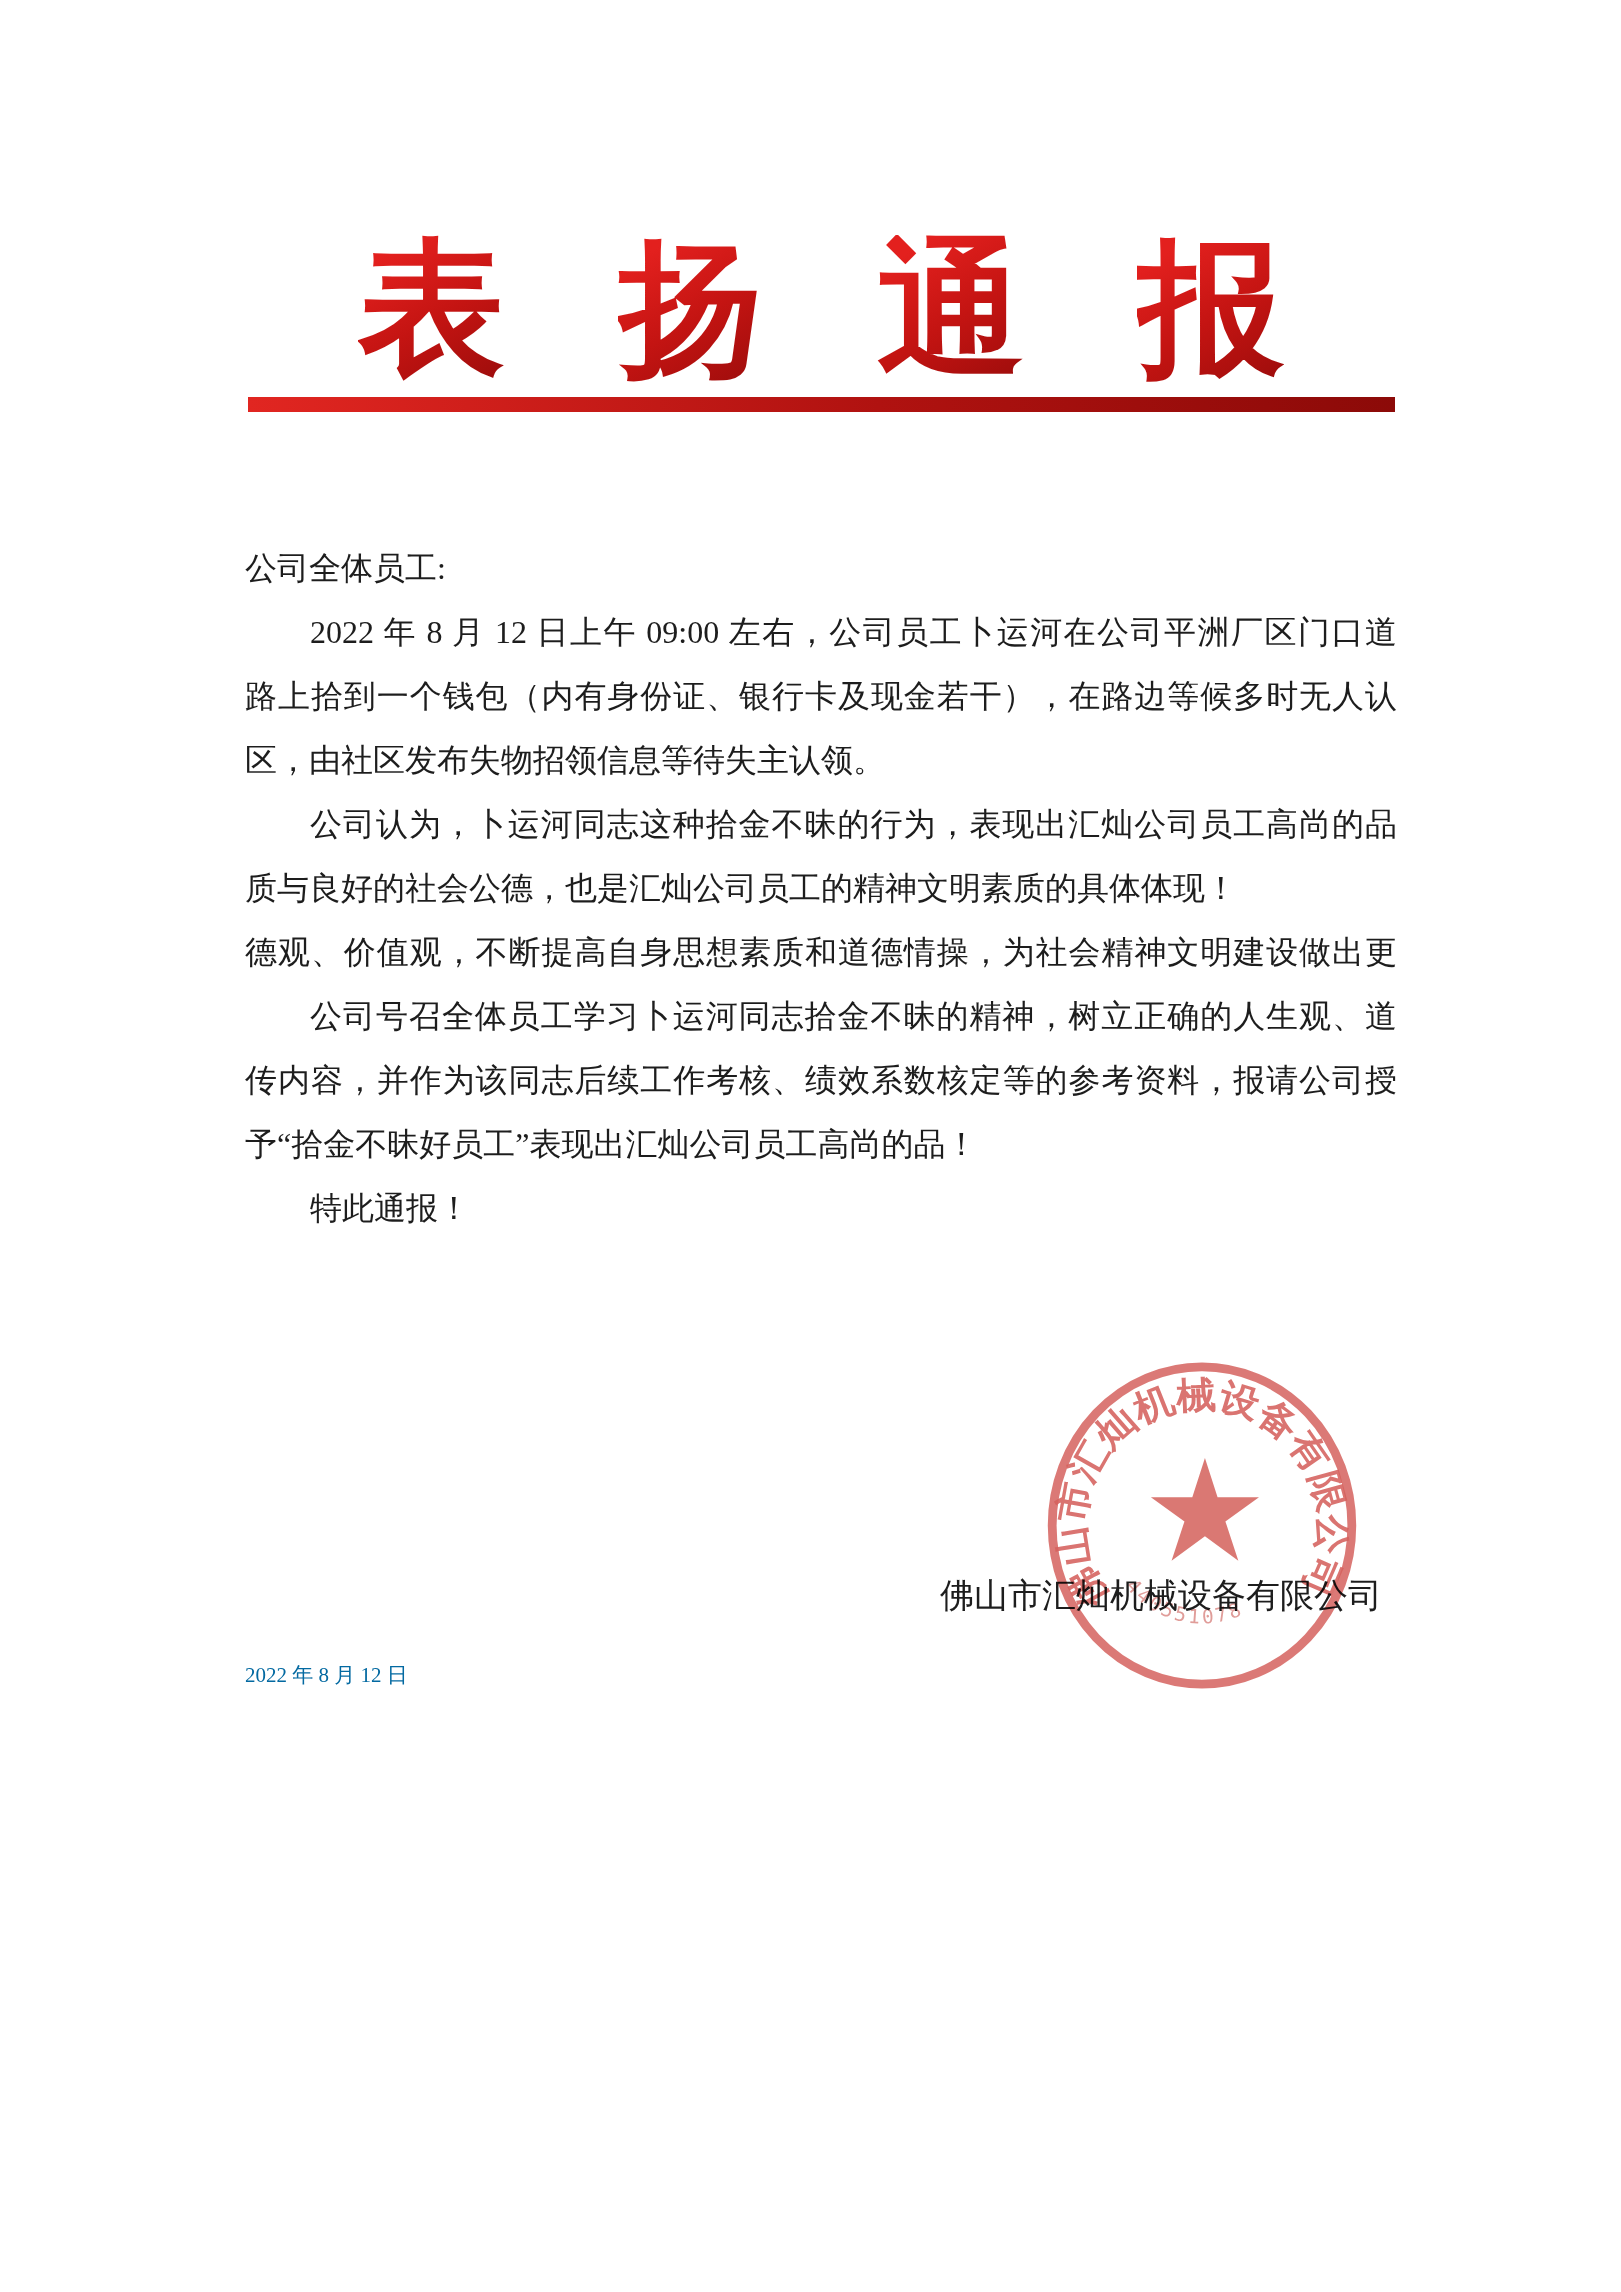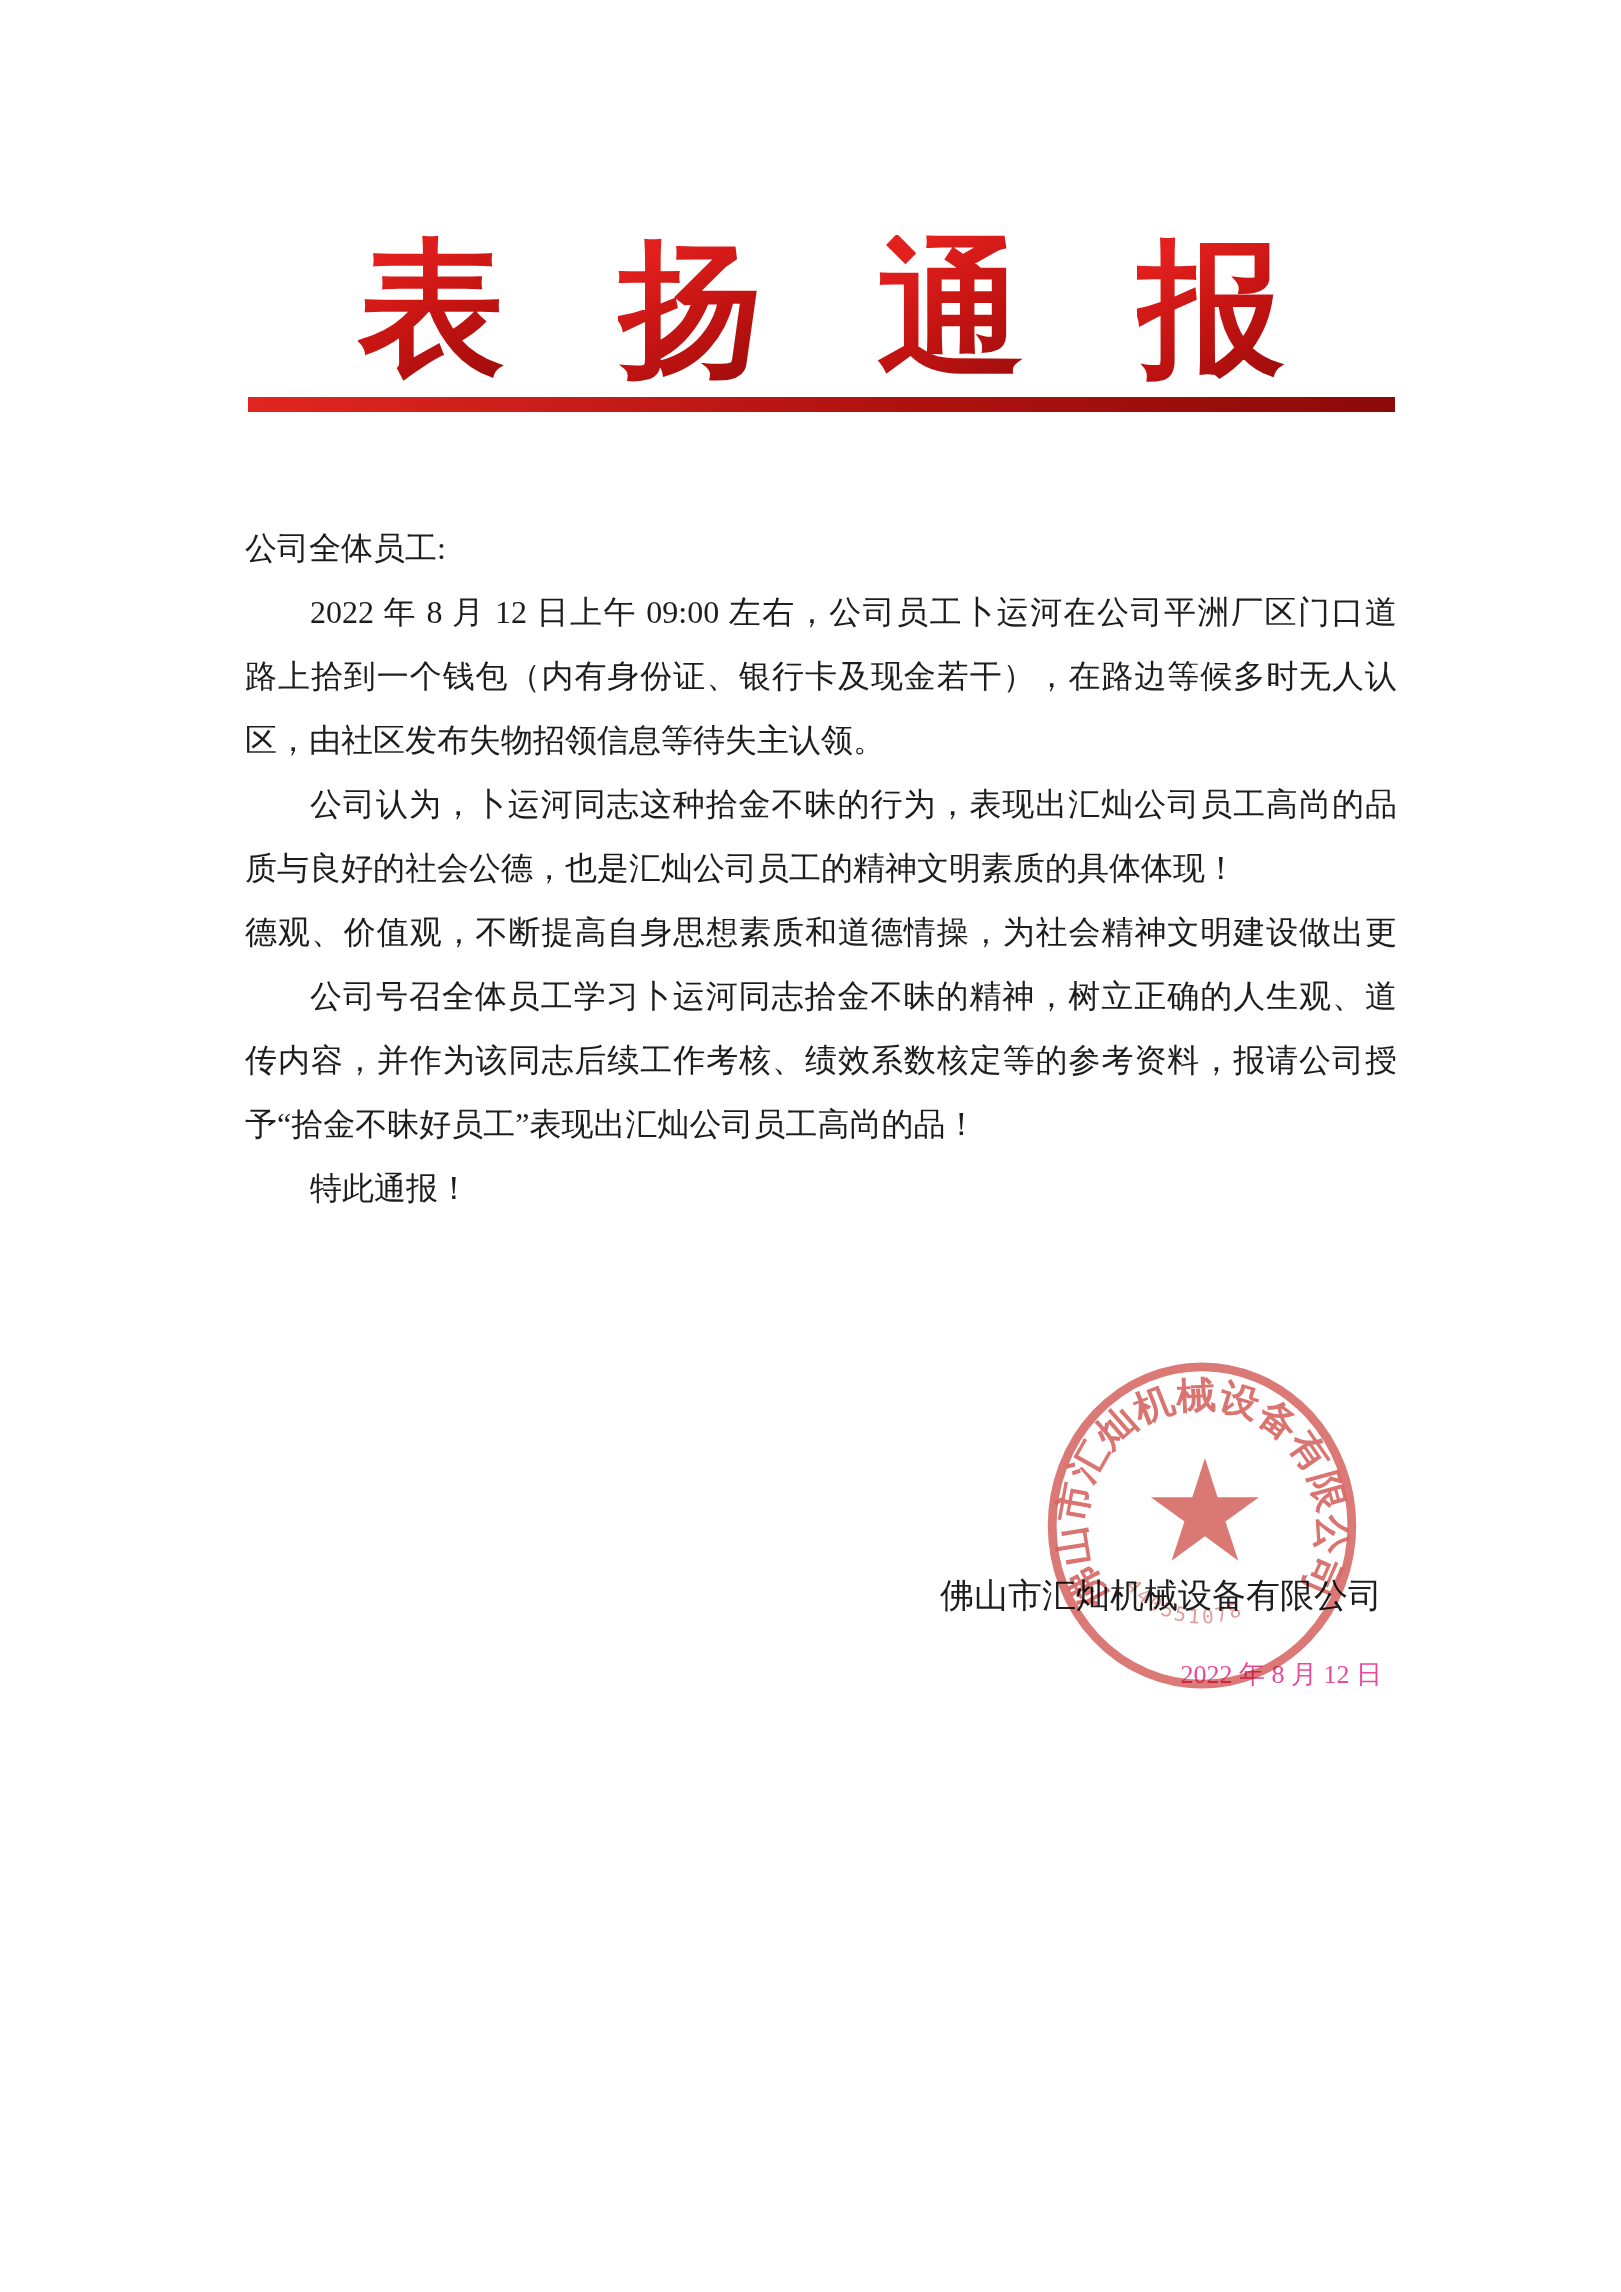--- a/index.html
+++ b/index.html
@@ -35,21 +35,21 @@
   }
   .divider{
     position:absolute;
     left:248px;top:397px;
     width:1147px;height:14.7px;
     background:linear-gradient(to right,#e12621,#b01210 55%,#8c0a08);
   }
   
   .body-block{
     position:absolute;
-    left:245px;top:516px;
+    left:245px;top:536px;
     width:1152px;
     font-size:32px;
     line-height:64px;
     color:#1d1d1d;
   }
   .line{height:64px;}
   .line.indent{text-indent:65px;}
   .line.fill{text-align:justify;text-align-last:justify;}
   
   .sig-company{
@@ -58,23 +58,22 @@
     width:1137px;height:64px;
     font-size:34px;line-height:64px;
     color:#1d1d1d;
     text-align:right;
     z-index:1;
   }
   .sig-date{
     position:absolute;
     left:245px;top:1643px;
     width:1137px;height:64px;
-    font-size:26px;line-height:64px;
-    color:#ec4899;
-    text-align:right;
+    font-size:21px;line-height:64px;
+    color:#0369a1;
     z-index:1;
   }
   
   .seal{
     position:absolute;
     left:1043px;top:1361px;
     width:318px;height:329px;
     mix-blend-mode:multiply;
     opacity:.88;
     z-index:2;

